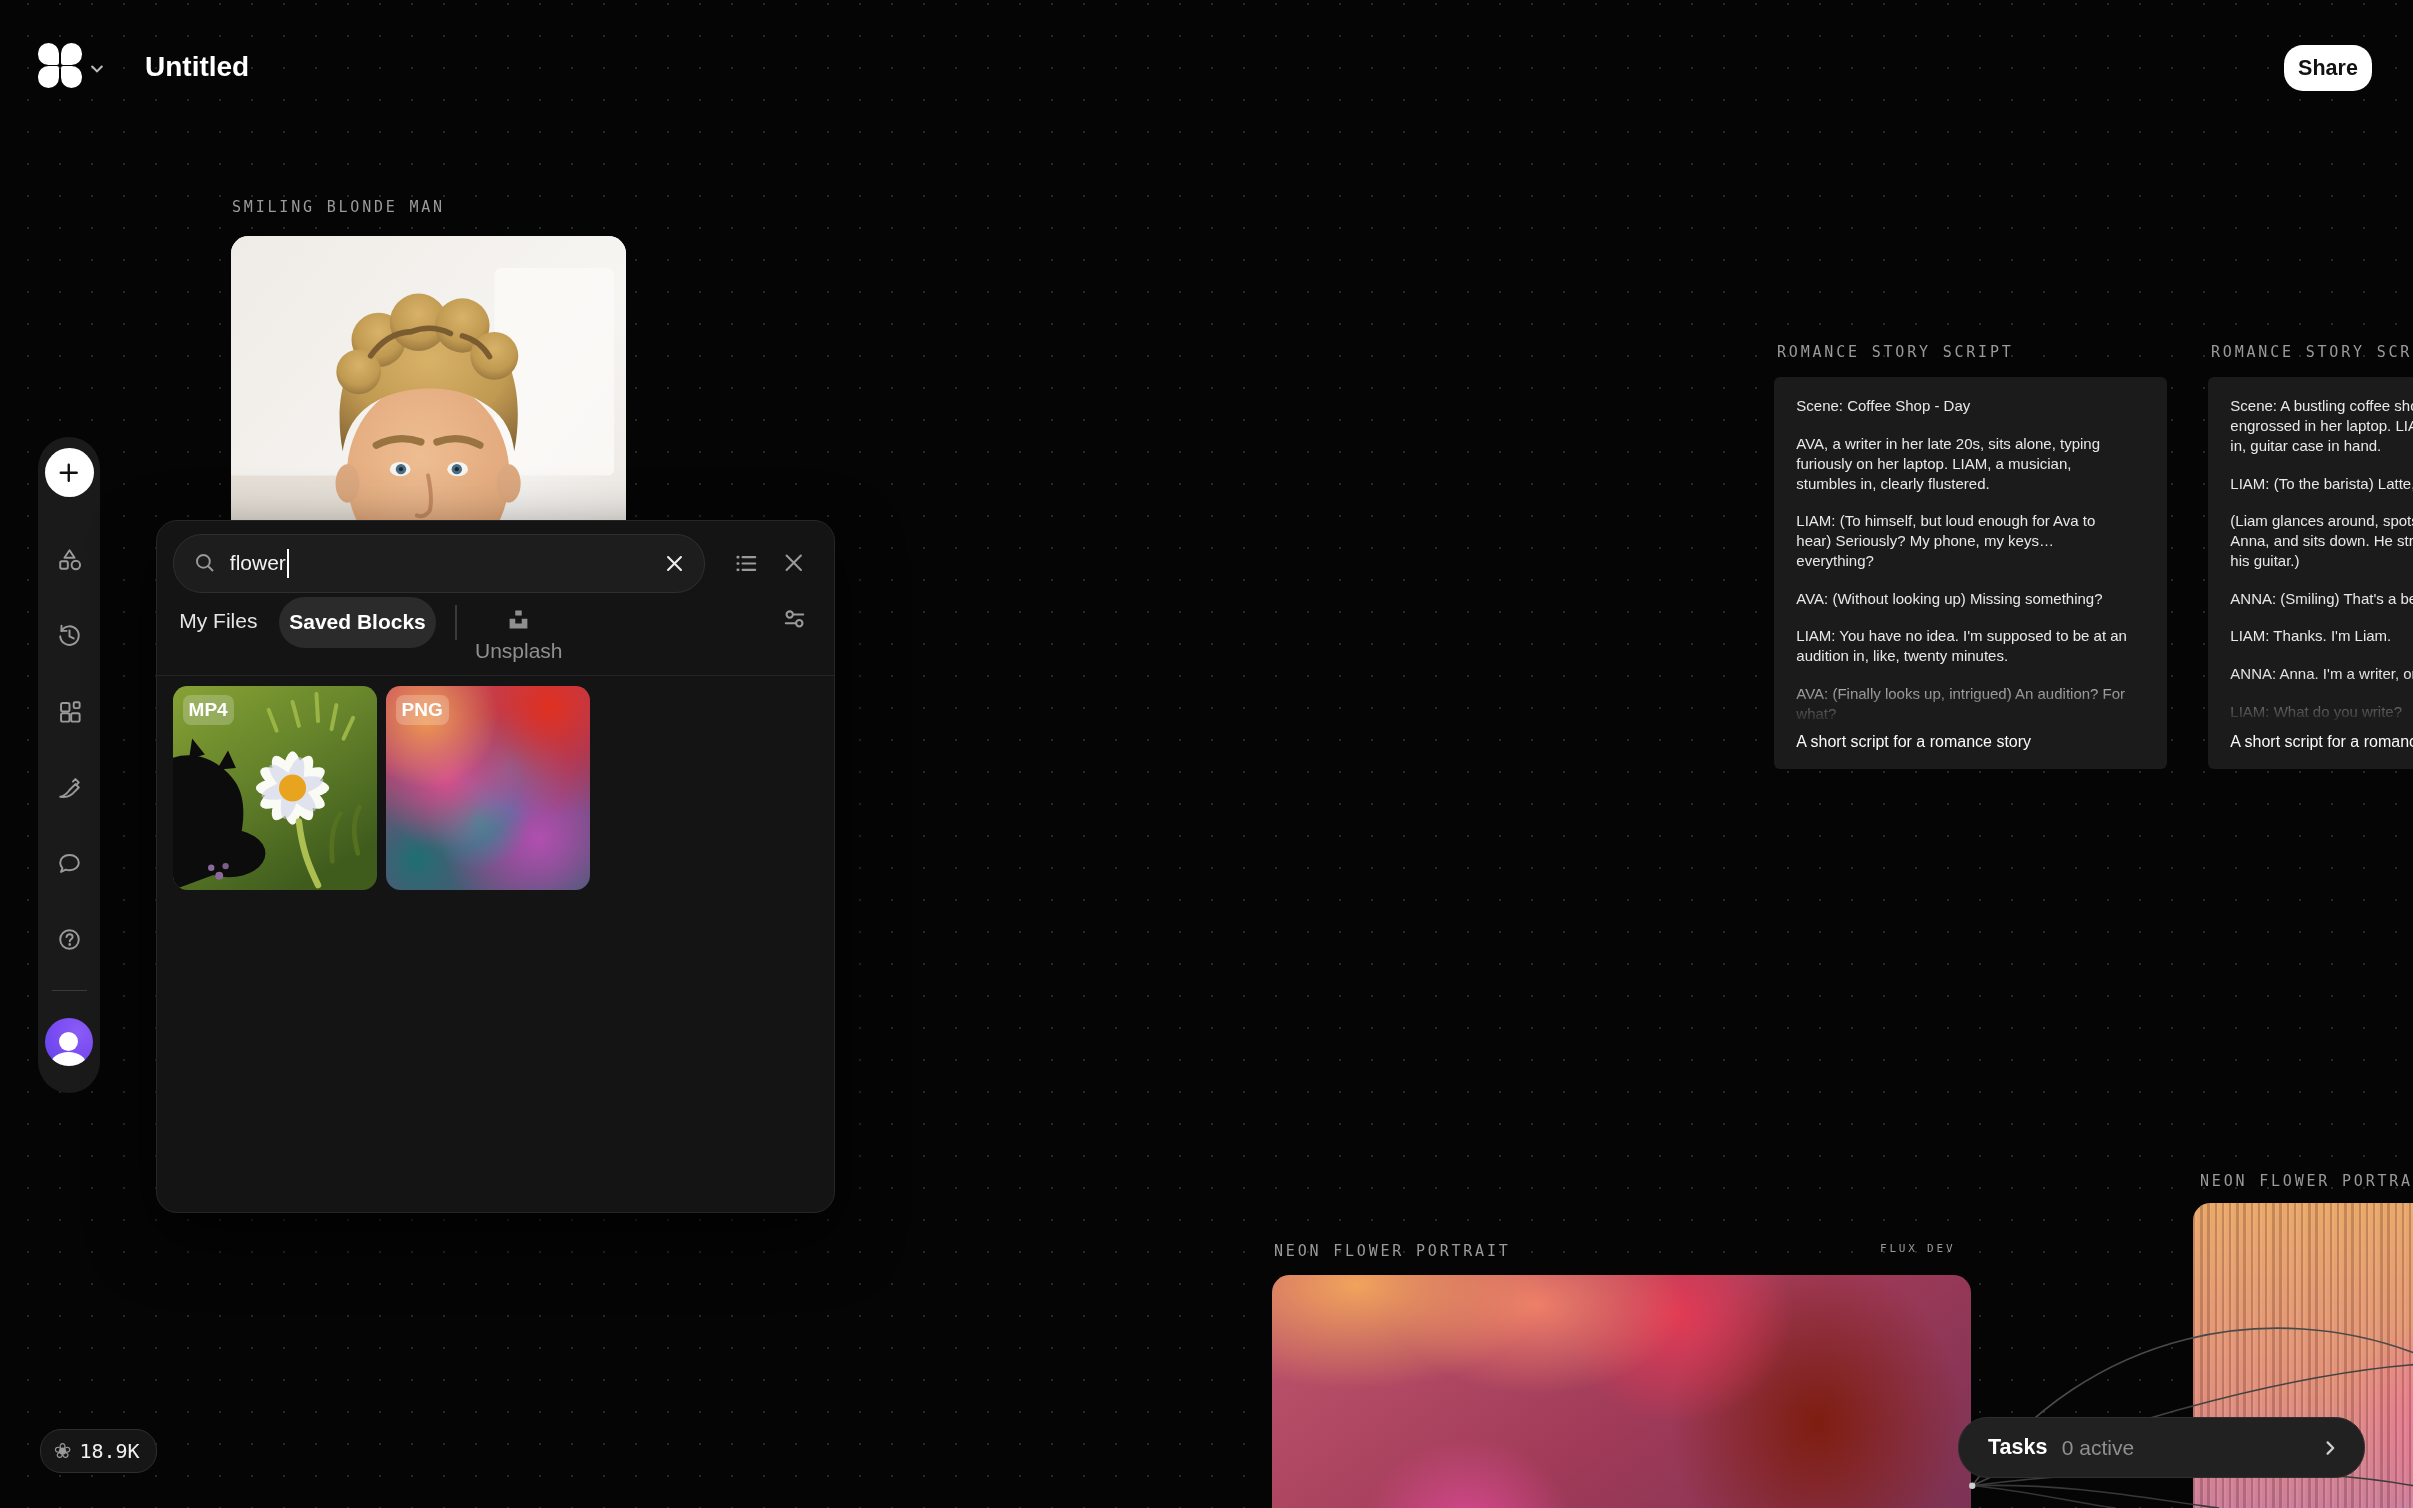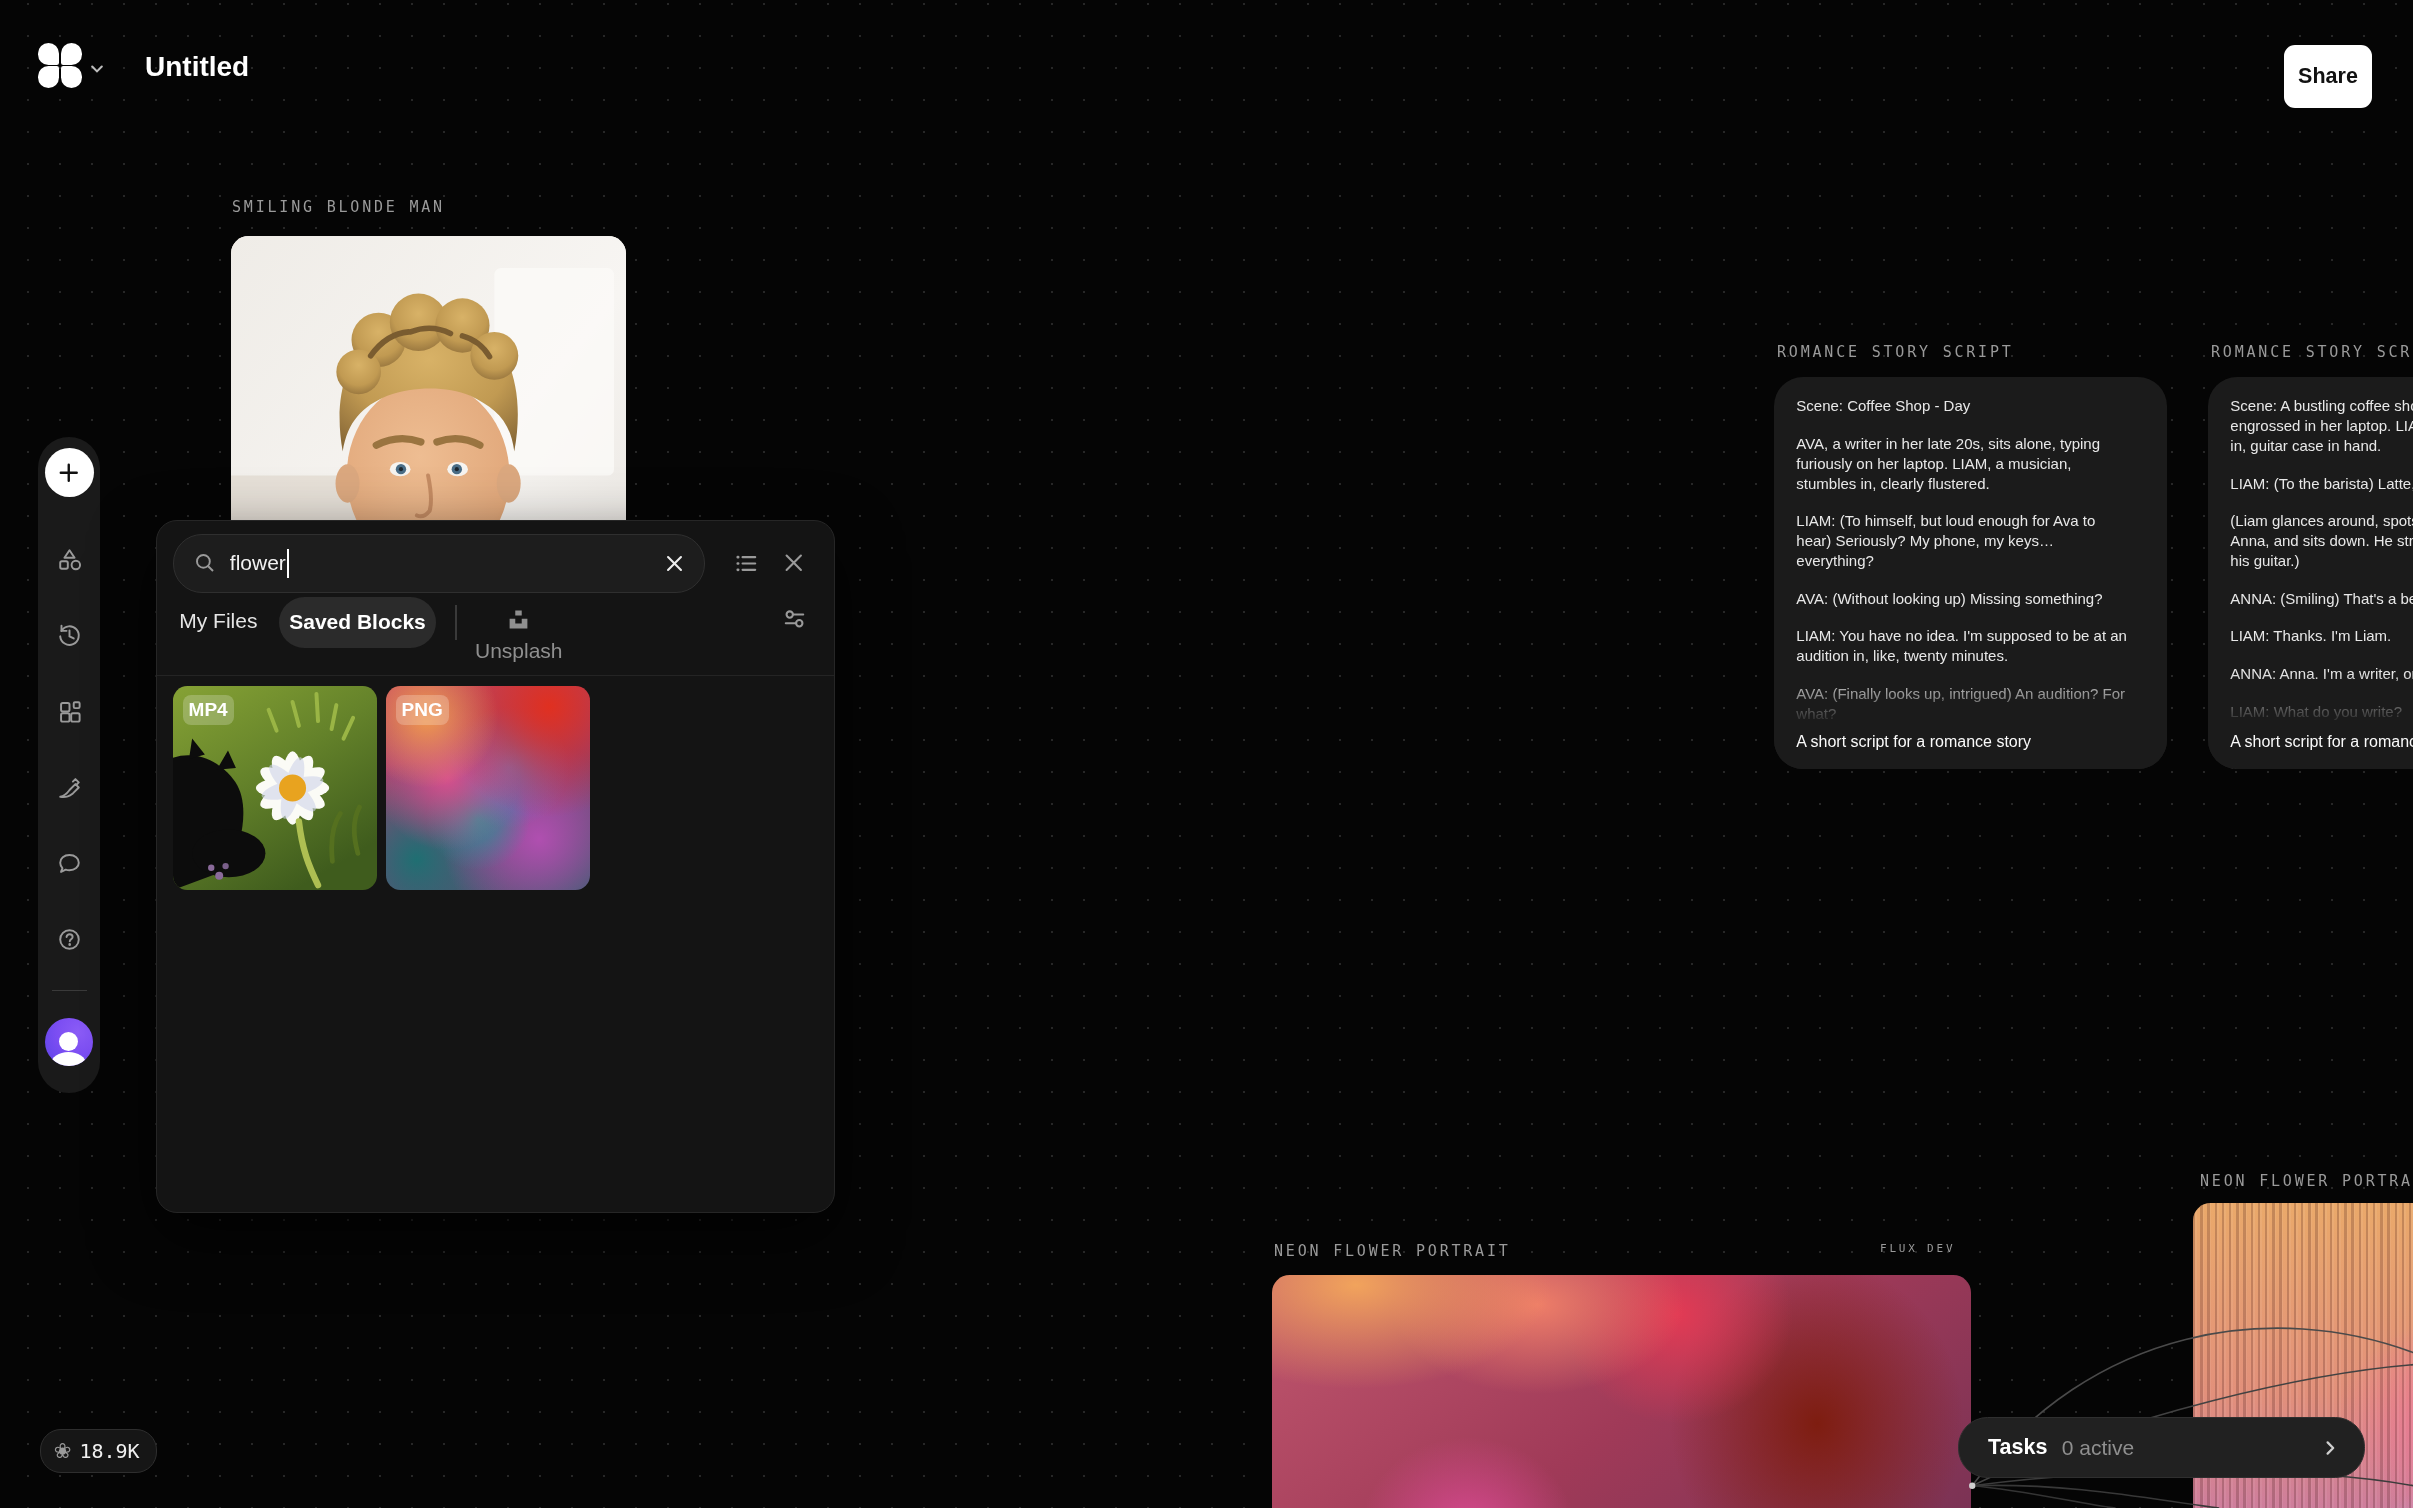--- a/index.html
+++ b/index.html
@@ -13,22 +13,22 @@
   
   .logo{position:absolute;left:38px;top:43px;width:43px;height:45px;display:grid;
     grid-template-columns:21px 21px;grid-template-rows:21.5px 21.5px;gap:1.6px;}
   .petal{background:#fff;}
   .petal.tl{border-radius:11.2px 11.2px 2.4px 11.2px;}
   .petal.tr{border-radius:11.2px 11.2px 11.2px 2.4px;}
   .petal.bl{border-radius:11.2px 2.4px 11.2px 11.2px;}
   .petal.br{border-radius:2.4px 11.2px 11.2px 11.2px;}
   .logo-chevron{position:absolute;left:85px;top:57px;color:#bdbdbd;}
   .doc-title{position:absolute;left:145px;top:51px;color:#fff;font-size:28px;font-weight:700;}
-  .share-btn{position:absolute;left:2284px;top:45px;width:88px;height:63px;background:#fff;color:#111;
-    border-radius:11px;display:flex;align-items:center;justify-content:center;font-size:21.5px;font-weight:600;}
+  .share-btn{position:absolute;left:2284px;top:45px;width:88px;height:46px;background:#fff;color:#111;
+    border-radius:19px;display:flex;align-items:center;justify-content:center;font-size:21.5px;font-weight:600;}
 
   
   .sidebar{position:absolute;left:38px;top:437px;width:62px;height:656px;background:#1a1a1a;
     border-radius:32px;display:flex;flex-direction:column;align-items:center;}
   .plus-btn{width:49px;height:49px;border-radius:50%;background:#fff;color:#111;margin-top:11.2px;
     display:flex;align-items:center;justify-content:center;}
   .side-icon{width:27px;height:27px;color:#9a9a9a;margin-top:49px;display:flex;align-items:center;justify-content:center;}
   .side-divider{width:35px;height:0.8px;background:#3a3a3a;margin-top:37px;}
   .avatar{width:48px;height:48px;border-radius:50%;margin-top:27px;position:relative;overflow:hidden;
     background:radial-gradient(circle at 70% 30%,#8b5cf6 0%,#7c4ef3 45%,#5b43e8 100%);}
@@ -66,21 +66,21 @@
     radial-gradient(circle at 20% 15%,#f09a4e,transparent 30%),
     radial-gradient(circle at 80% 10%,#e03020,transparent 45%),
     radial-gradient(circle at 30% 45%,#d5508e,transparent 40%),
     radial-gradient(circle at 60% 40%,#6a72c4,transparent 35%),
     radial-gradient(circle at 45% 65%,#2e8f96,transparent 30%),
     radial-gradient(circle at 75% 75%,#b04fb0,transparent 45%),
     radial-gradient(circle at 15% 85%,#1f6f72,transparent 40%),
     linear-gradient(150deg,#c84b62 0%,#8a3f7a 55%,#2e5f68 100%);}
 
   
-  .script-card{position:absolute;width:393px;height:392px;background:#1b1b1b;border-radius:29px;overflow:hidden;}
+  .script-card{position:absolute;width:393px;height:392px;background:#1b1b1b;border-radius:6px;overflow:hidden;}
   .script-body{position:absolute;left:22.3px;right:22.3px;top:19px;color:#e8e8e8;font-size:15px;line-height:20px;}
   .script-body p{margin:0 0 17.6px 0;white-space:pre-line;}
   .script-body p.faded{color:#6a6a6a;opacity:.55;}
   .script-footer{position:absolute;left:0;right:0;bottom:0;height:96px;border-radius:0 0 17.6px 17.6px;
     background:linear-gradient(180deg,rgba(27,27,27,0) 0%,#1b1b1b 55%);}
   .script-caption{position:absolute;left:22.3px;bottom:17.6px;color:#fafafa;font-size:16px;white-space:nowrap;}
 
   
   .neon-card-mid{position:absolute;left:1272px;top:1275px;width:699px;height:495px;border-radius:17.6px;overflow:hidden;
     background:

